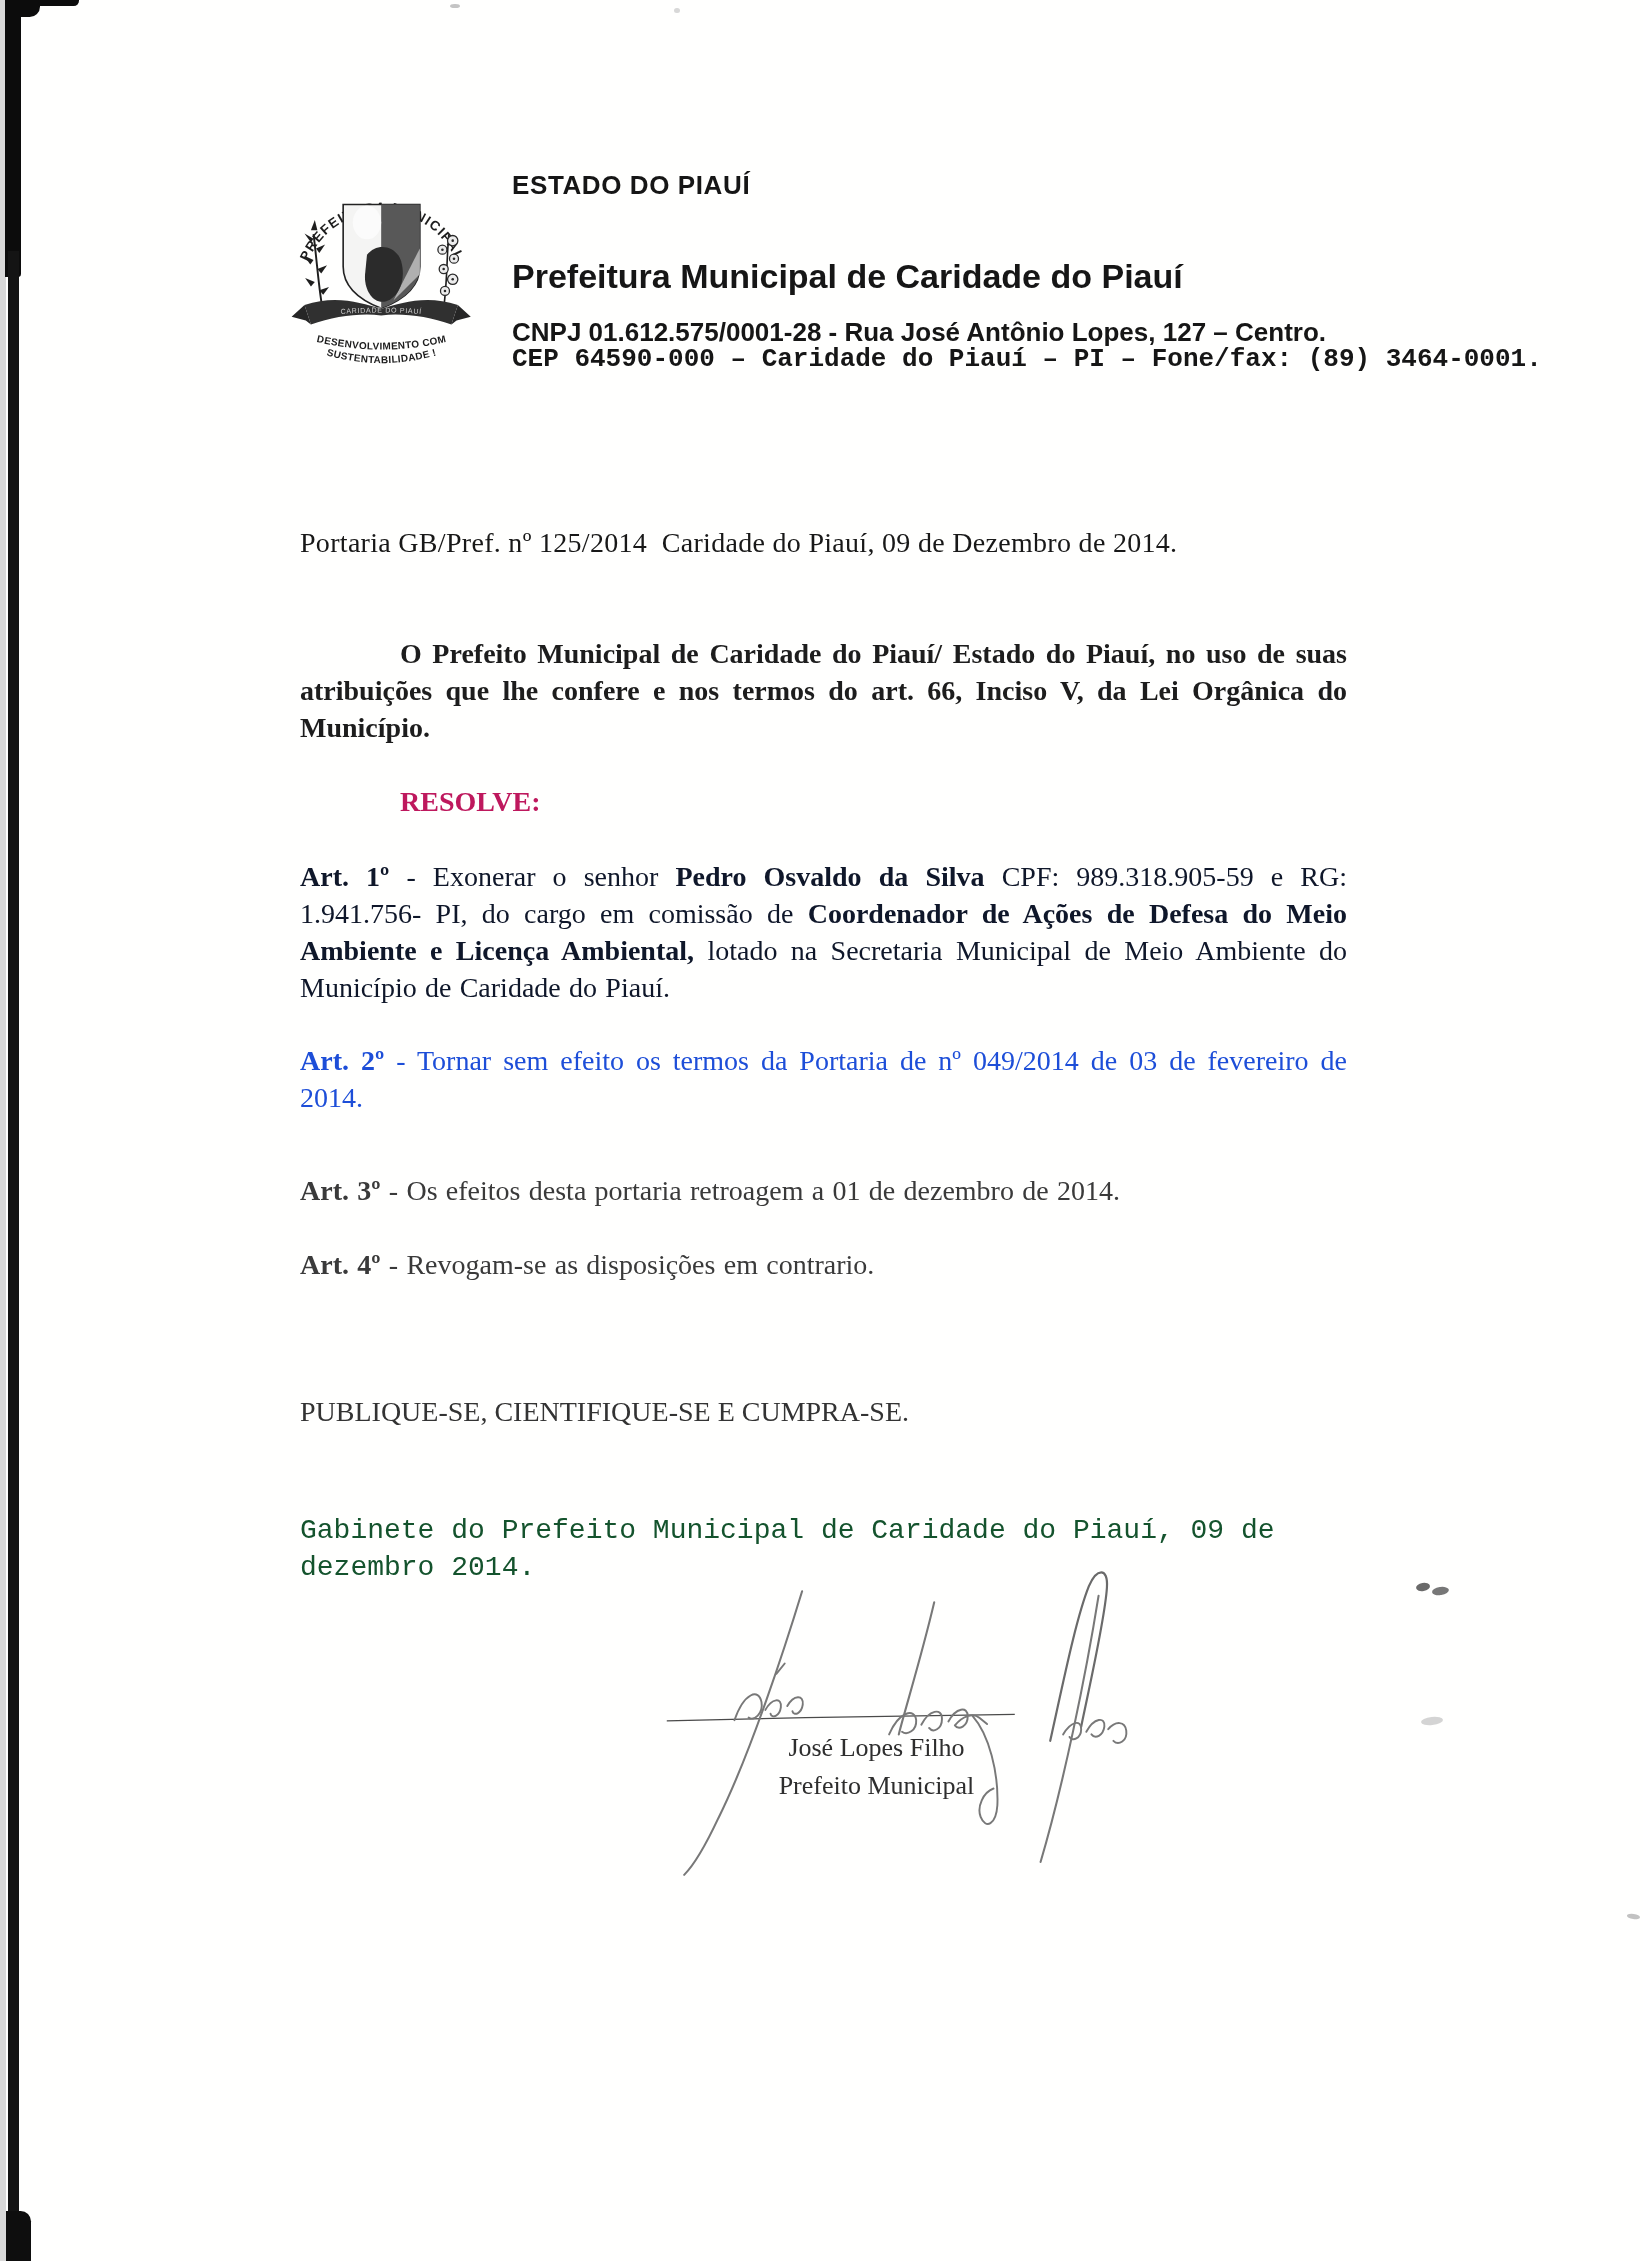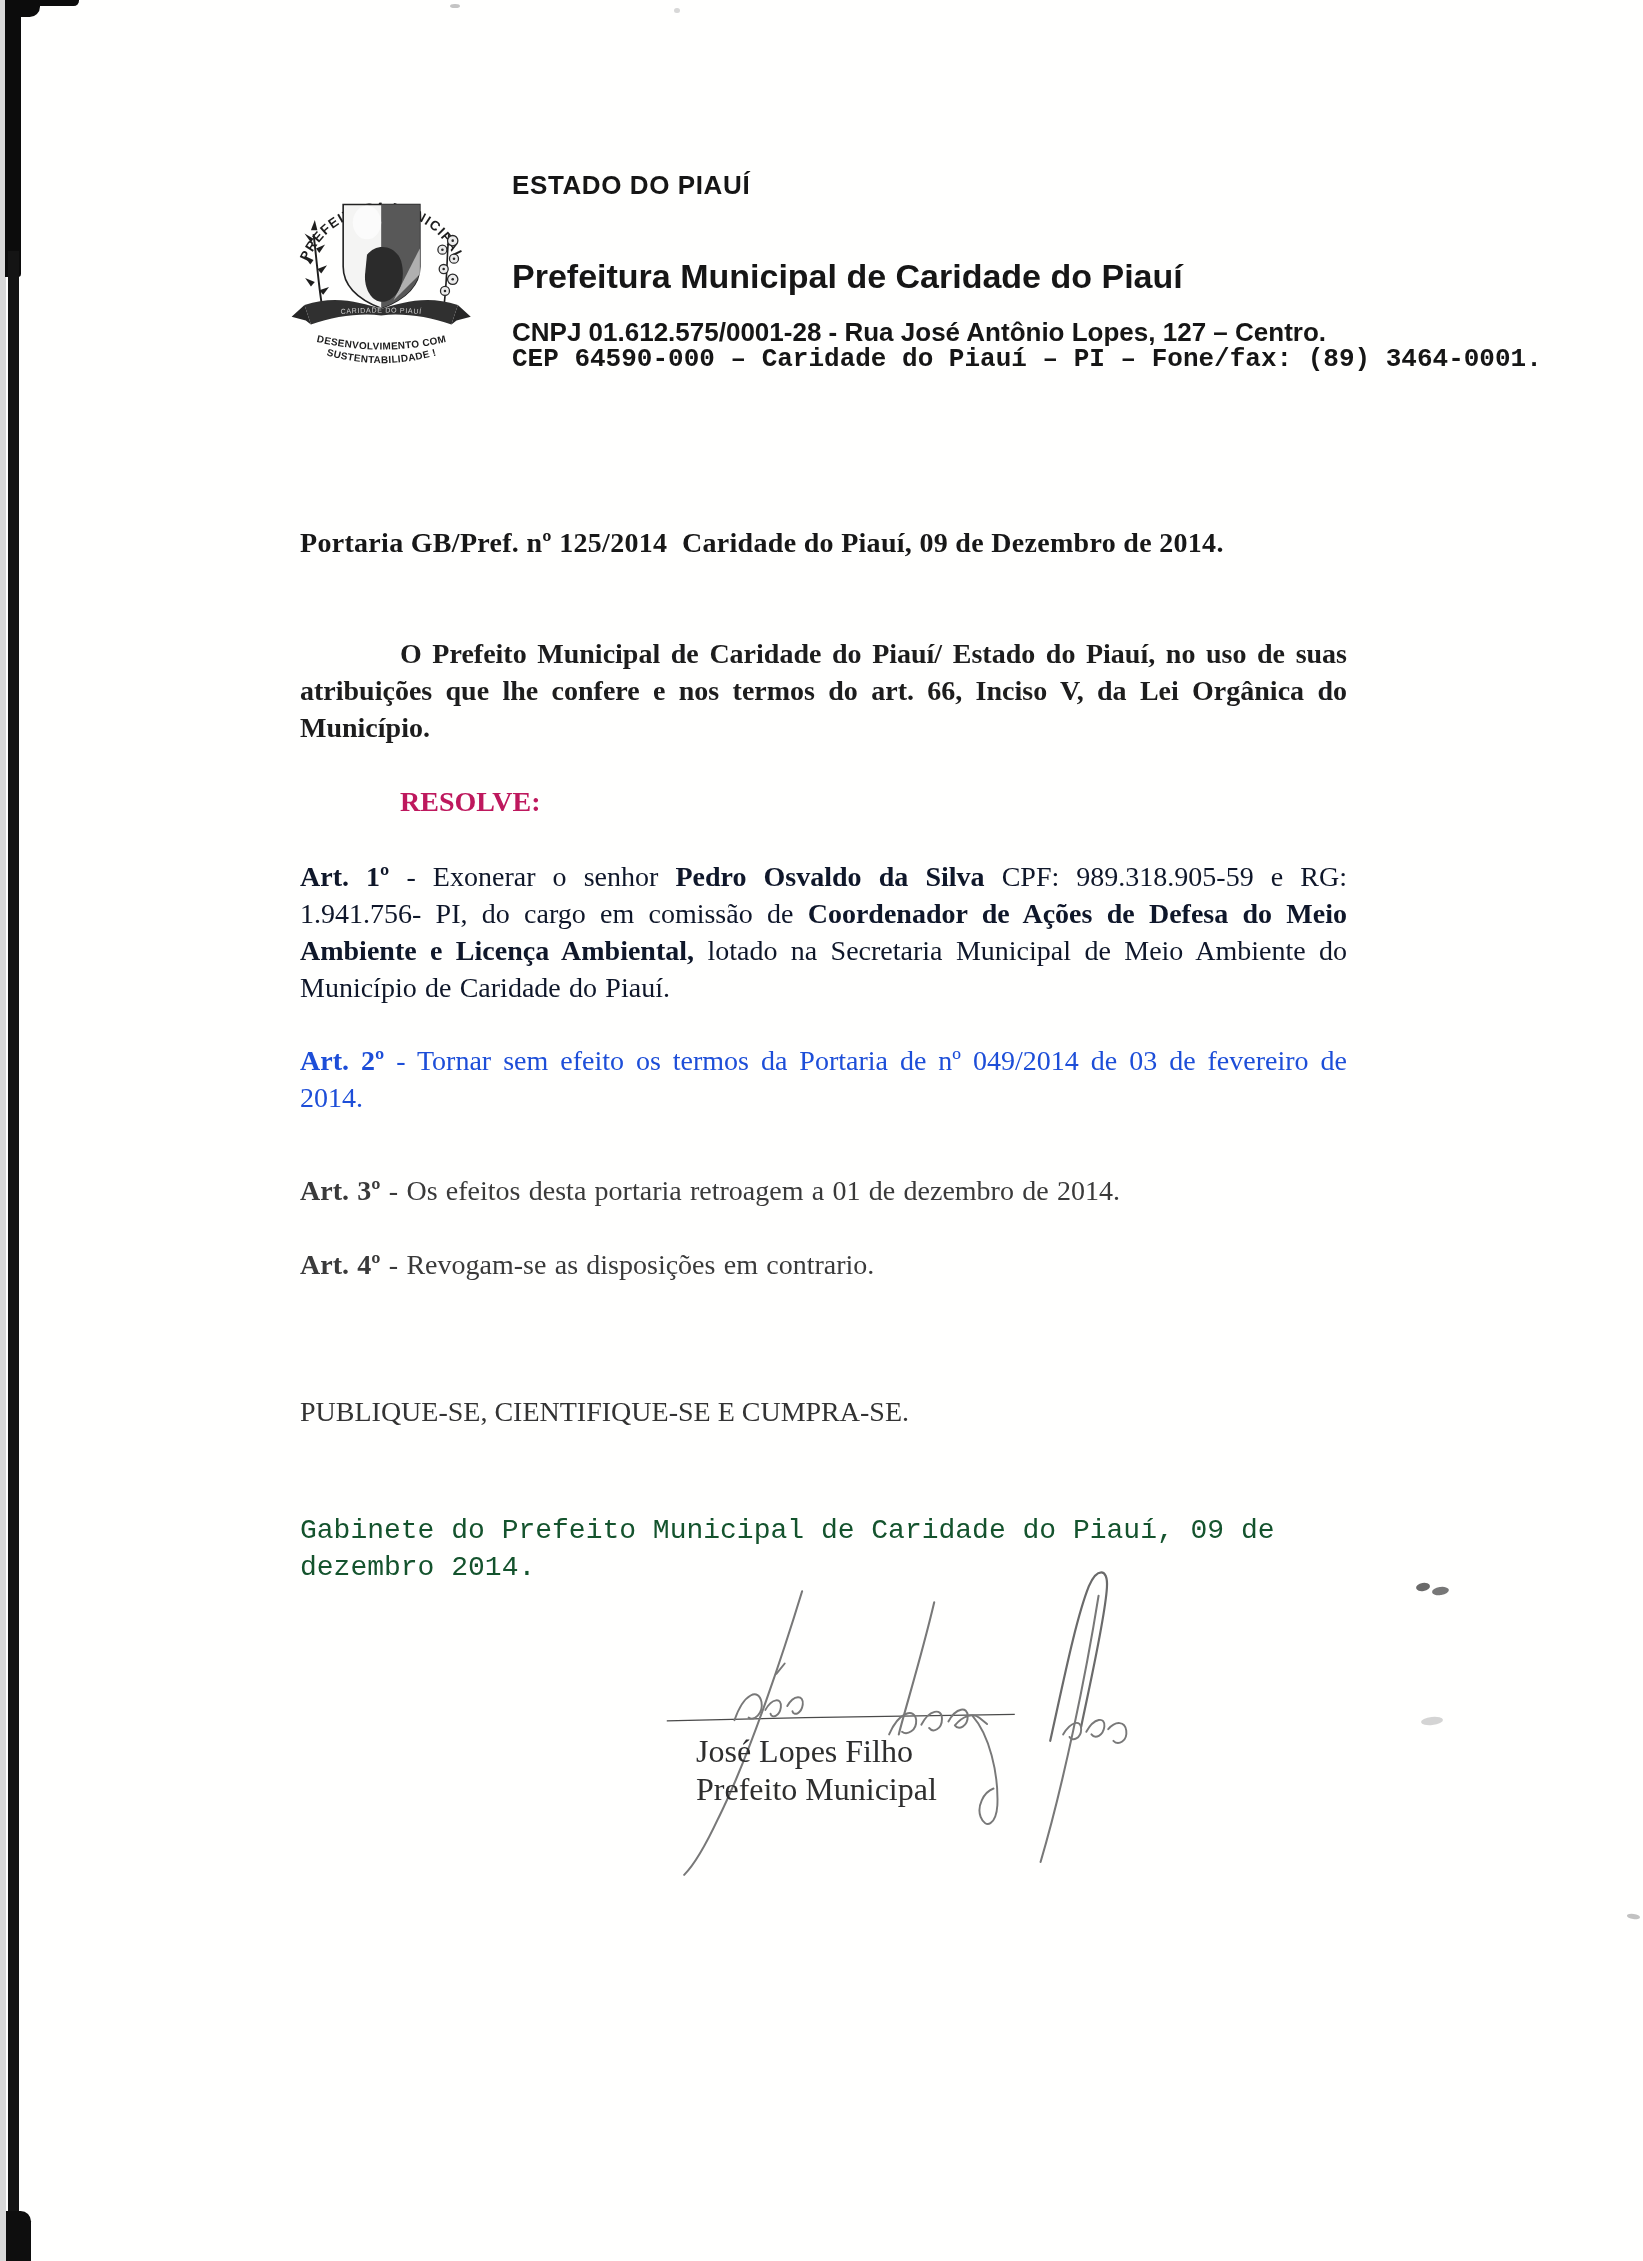--- a/index.html
+++ b/index.html
@@ -26,35 +26,35 @@
   
   .seal{position:absolute;left:280px;top:158px;width:203px;height:213px;}
   .org-line{position:absolute;left:512px;font-family:"Liberation Sans",sans-serif;font-weight:bold;color:#161616;white-space:nowrap;}
   .org-state{top:170px;font-size:26px;letter-spacing:0.6px;}
   .org-muni{top:257px;font-size:34px;}
   .org-addr1{top:317px;font-size:26px;}
   .org-addr2{top:344px;font-size:26px;font-family:Liberation Mono, monospace;}
 
   
   .block{position:absolute;left:300px;width:1047px;font-size:28px;line-height:37px;}
-  .title{top:496px;font-weight:bold;white-space:pre-wrap;letter-spacing:0.3px;color:#181818;}
+  .title{top:496px;font-weight:normal;white-space:pre-wrap;letter-spacing:0.3px;color:#181818;}
   .preamble{top:607px;font-weight:bold;text-align:justify;text-indent:100px;color:#1d1d1d;}
   .resolve{top:755px;font-weight:bold;padding-left:100px;color:#be185d;}
   .article{text-align:justify;}
   .art1{top:830px;word-spacing:1.3px;color:#0f172a;}
   .art2{top:1014px;word-spacing:3.9px;color:#1d4ed8;}
   .art3{top:1144px;word-spacing:1.3px;color:#3a3a3a;}
   .art4{top:1218px;word-spacing:1.3px;color:#3a3a3a;}
   .b{font-weight:bold;}
   .publish{top:1365px;color:#333;}
   .closing{top:1484px;color:#14532d;font-family:Liberation Mono, monospace;}
 
   
   .sig-svg{position:absolute;left:612px;top:1541px;width:580px;height:361px;}
-  .sig-name,.sig-role{position:absolute;left:696px;width:361px;text-align:left;font-size:32px;color:#2e2e2e;}
+  .sig-name,.sig-role{position:absolute;left:696px;width:361px;text-align:center;font-size:26px;color:#2e2e2e;}
   .sig-name{top:1733px;}
   .sig-role{top:1771px;}
 </style>
 </head>
 <body>
 
 <div class="page">
 
   <div class="art edge-gray"></div>
   <div class="art edge-black-top"></div>

